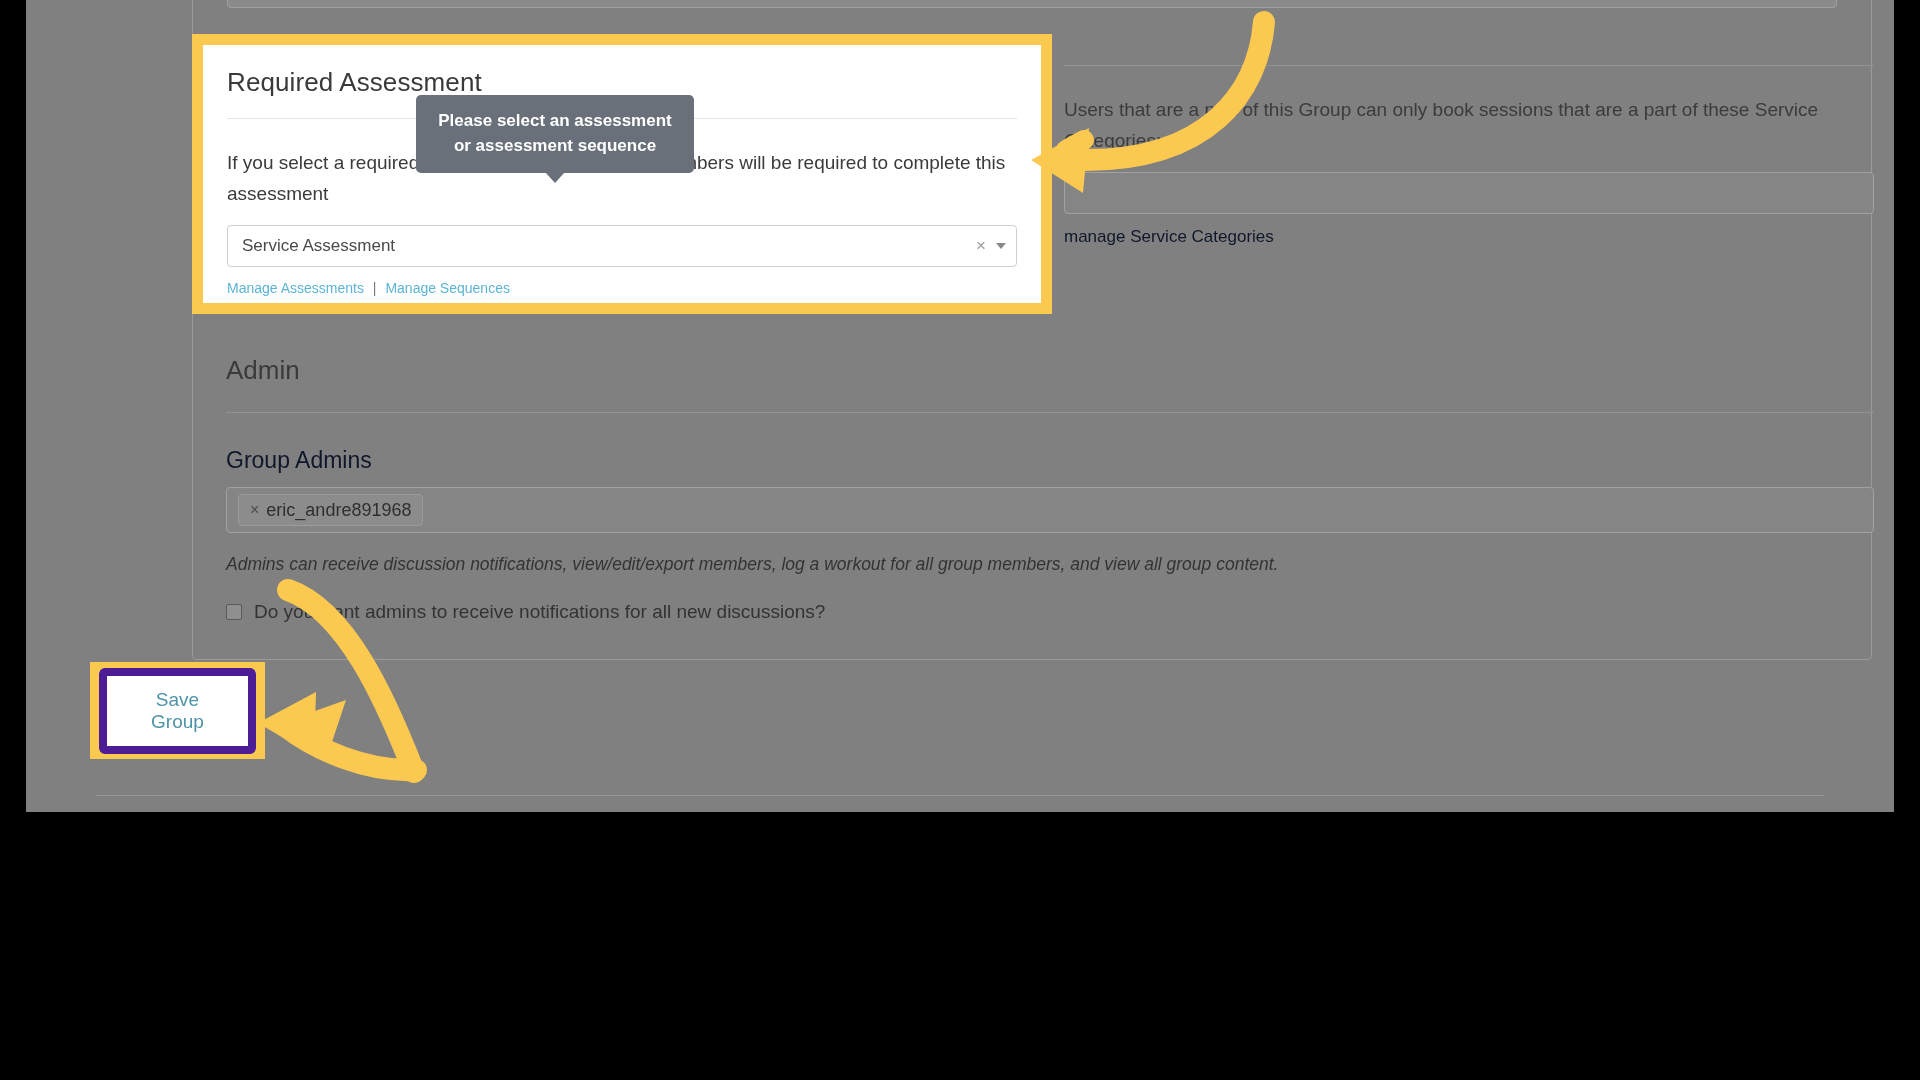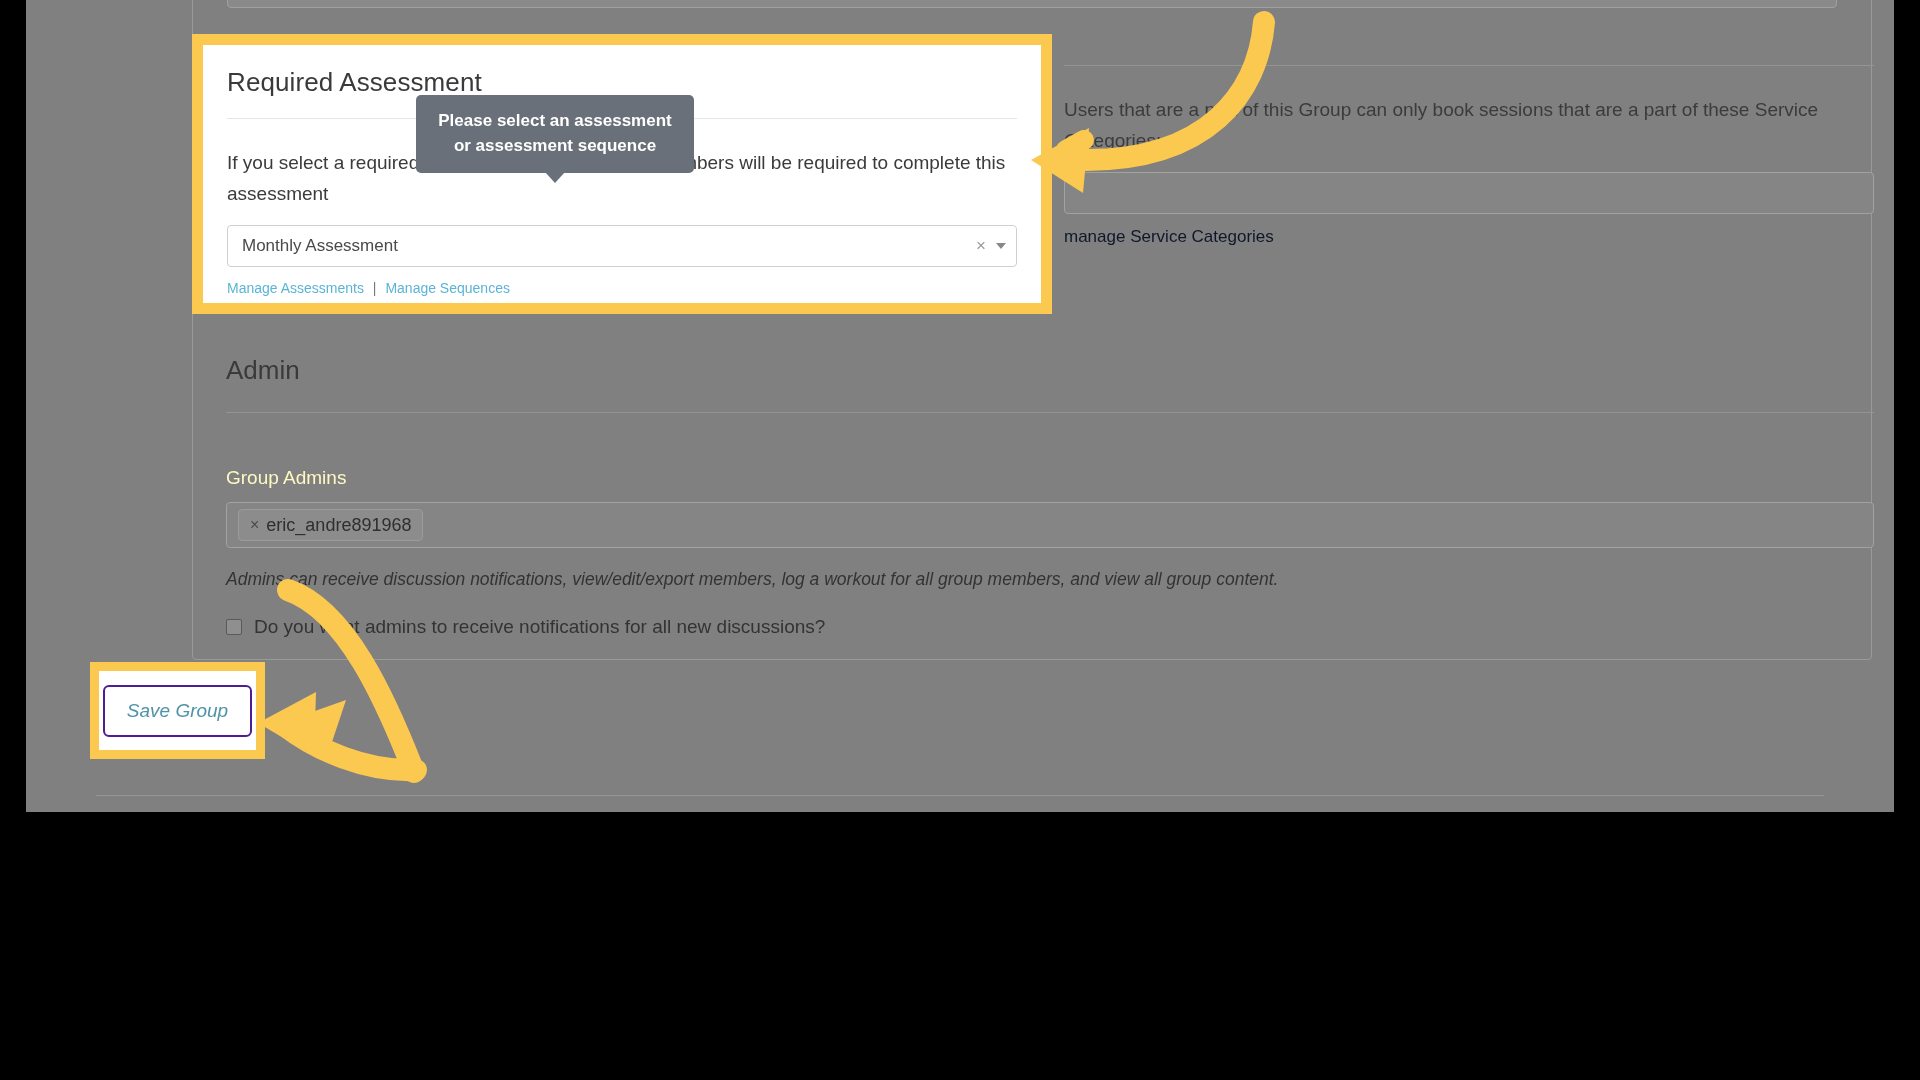--- a/index.html
+++ b/index.html
@@ -145,21 +145,21 @@
     border: 1px solid #a2a2a2;
     border-radius: 4px;
     background: #858585;
   }
   .limit-link { margin-top: 13px; font-size: 17px; color: #0f172a; text-decoration: none; display:inline-block;}
 
   
   .admin-wrap { position: absolute; left: 130px; top: 355px; width: 1648px; }
   .admin-title { font-size: 26px; color: #3a3a3a; }
   .admin-rule { margin-top: 26px; height: 1px; background: #949494; }
-  .admin-label { margin-top: 54px; font-size: 19px; color: #fef9c3; }
+  .admin-label { margin-top: 34px; font-size: 23px; color: #0f172a; }
   .tag-field {
     margin-top: 13px;
     height: 46px;
     border: 1px solid #a2a2a2;
     border-radius: 4px;
     background: #858585;
     display: flex; align-items: center;
     padding-left: 11px;
   }
   .tag-chip {
@@ -200,29 +200,28 @@
     background: #FBC850;
     padding: 9px;
     z-index: 20;
   }
   .save-white {
     width: 100%; height: 100%;
     background: #ffffff;
     display: flex; align-items: center; justify-content: center;
   }
   .save-btn {
-    border: 2px solid #4c1d95;
+    border: 8px solid #4c1d95;
     border-radius: 6px;
     background: #ffffff;
     color: #4e93a8;
     font-size: 19px;
     font-family: "Liberation Sans", sans-serif;
     padding: 13px 22px;
     cursor: pointer;
-    font-style: italic;
   }
 
   
   .footer-div {
     position: absolute;
     left: 70px; top: 795px;
     width: 1728px; height: 1px;
     background: #969696;
   }
   .footer {
@@ -302,21 +301,21 @@
     <div class="card-outline"></div>
     <div class="top-partial-input"></div>
 
     <div class="highlight-box">
       <div class="highlight-inner">
         <div class="sec-title">Required Assessment</div>
         <div class="sec-rule"></div>
         <div class="sec-desc">If you select a required assessment, then any new members will be required to complete this assessment</div>
 
         <div class="select-box">
-          <span class="select-value">Monthly Assessment</span>
+          <span class="select-value">Service Assessment</span>
           <span class="select-clear">×</span>
           <span class="select-caret"></span>
         </div>
 
         <div class="link-row">
           <a class="link-blue" href="#">Manage Assessments</a>
           <span class="link-sep">|</span>
           <a class="link-blue" href="#">Manage Sequences</a>
         </div>
       </div>

